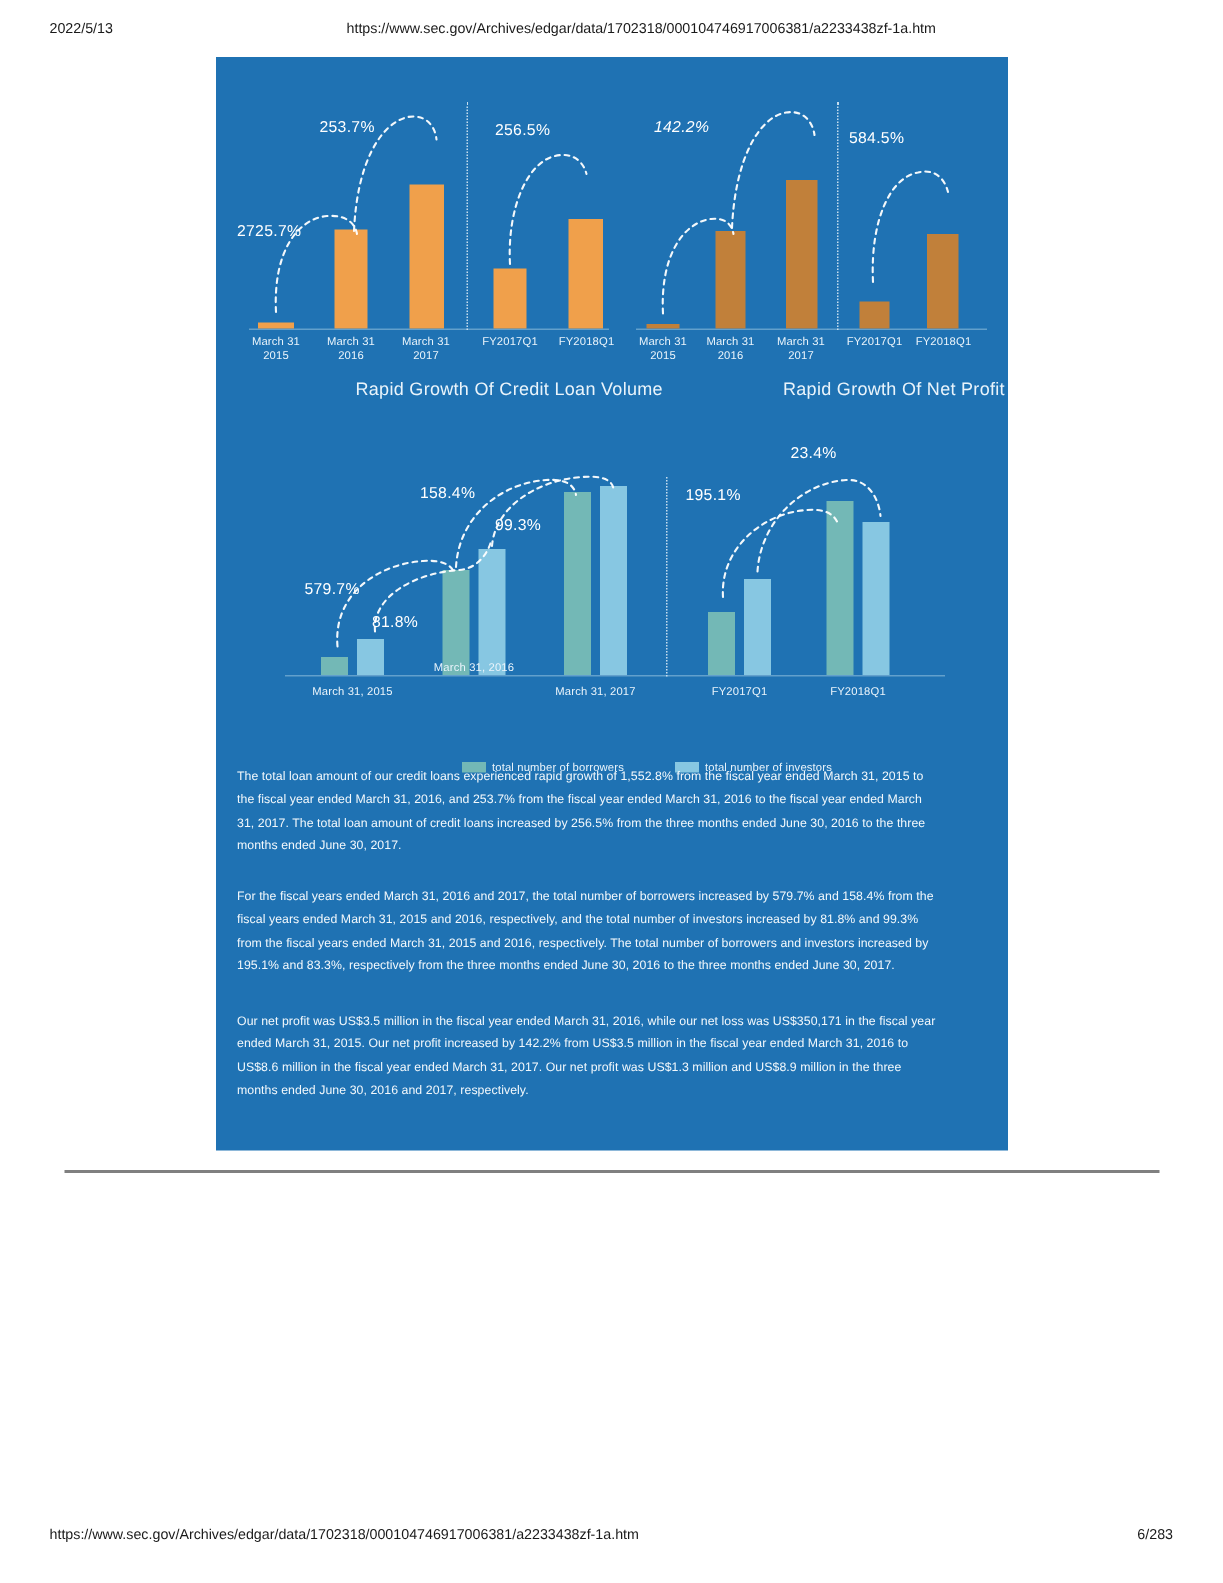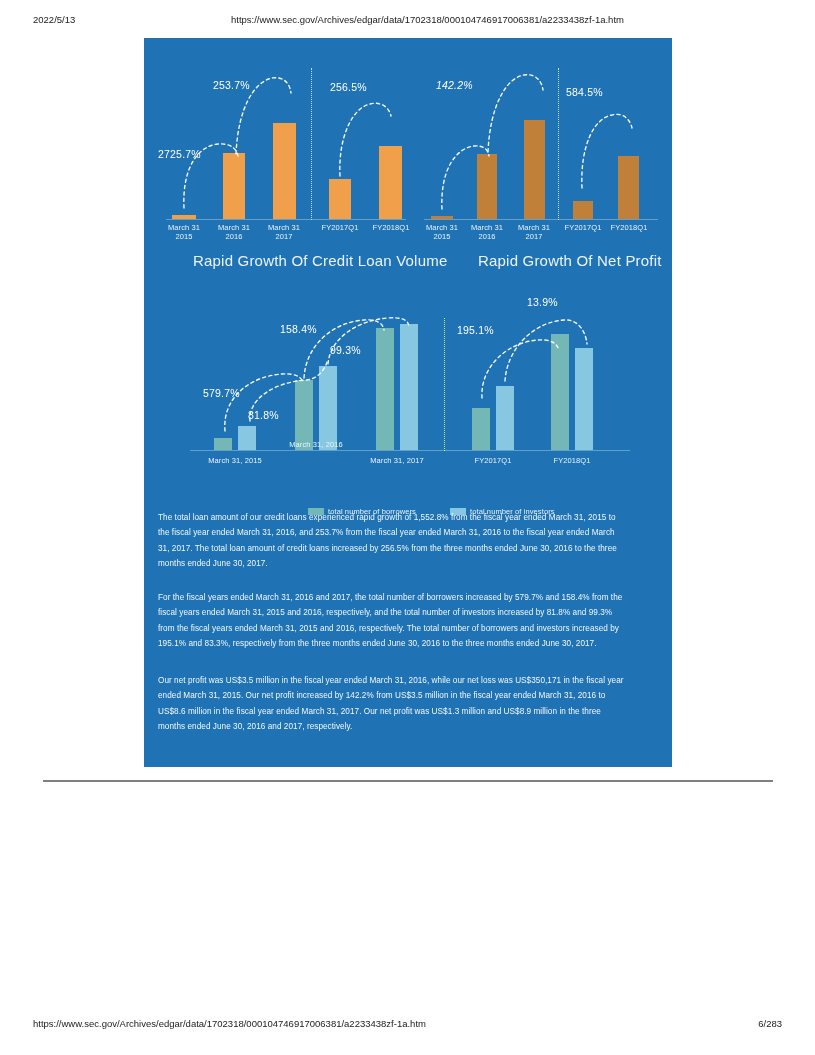--- a/index.html
+++ b/index.html
@@ -22,21 +22,21 @@
   .chart{position:absolute;}
   .axis{position:absolute;background:#6fa8d0;height:1px;opacity:.85;}
   .divider{position:absolute;width:1px;border-left:1px dotted #cfe3f2;opacity:.95;}
   .bar{position:absolute;bottom:0;}
   .bar.orange{background:#f0a04b;}
   .bar.darkorange{background:#c1803a;}
   .bar.teal{background:#73b8b6;}
   .bar.lightblue{background:#87c7e2;}
   .blabel{position:absolute;color:#eaf4fb;font-size:7.5px;text-align:center;line-height:9px;letter-spacing:.1px;}
   .pct{position:absolute;color:#ffffff;font-size:10.5px;white-space:nowrap;letter-spacing:.2px;}
-  .ctitle{position:absolute;color:#eaf4fb;font-size:15px;white-space:nowrap;letter-spacing:.2px;}
+  .ctitle{position:absolute;color:#eaf4fb;font-size:12px;white-space:nowrap;letter-spacing:.2px;margin-left:44px;}
   .arc{position:absolute;overflow:visible;pointer-events:none;}
   .arc path{fill:none;stroke:#ffffff;stroke-width:1.4;stroke-dasharray:3.2 3.2;stroke-linecap:round;opacity:.95;}
 
   
   .legend{position:absolute;left:0;top:469px;width:528px;height:14px;}
   .lg{position:absolute;display:flex;align-items:center;gap:4px;}
   .lg .sw{width:16px;height:7px;display:inline-block;}
   .lg .sw.teal{background:#73b8b6;}
   .lg .sw.lightblue{background:#87c7e2;}
   .lg .tx{color:#eaf4fb;font-size:7.5px;letter-spacing:.1px;white-space:nowrap;}
@@ -167,21 +167,21 @@
       <path d="M300,112 C298,80 326,56 356,54 C370,53 375,58 377,64"></path>
 
       <path d="M323,95 C325,62 352,36 382,34 C398,33 404,48 405,58"></path>
     </svg>
 
     <div class="pct" style="left:21px;top:101px;">579.7%</div>
     <div class="pct" style="left:66px;top:123px;">81.8%</div>
     <div class="pct" style="left:98px;top:37px;">158.4%</div>
     <div class="pct" style="left:148px;top:58px;">99.3%</div>
     <div class="pct" style="left:275px;top:38px;">195.1%</div>
-    <div class="pct" style="left:345px;top:10px;">13.9%</div>
+    <div class="pct" style="left:345px;top:10px;">23.4%</div>
 
     <div class="blabel" style="left:14px;top:170px;width:78px;">March 31, 2015</div>
     <div class="blabel" style="left:95px;top:154px;width:78px;">March 31, 2016</div>
     <div class="blabel" style="left:176px;top:170px;width:78px;">March 31, 2017</div>
     <div class="blabel" style="left:272px;top:170px;width:78px;">FY2017Q1</div>
     <div class="blabel" style="left:351px;top:170px;width:78px;">FY2018Q1</div>
   </div>
 
   <div class="legend">
     <div class="lg" style="left:164px;top:0;">

